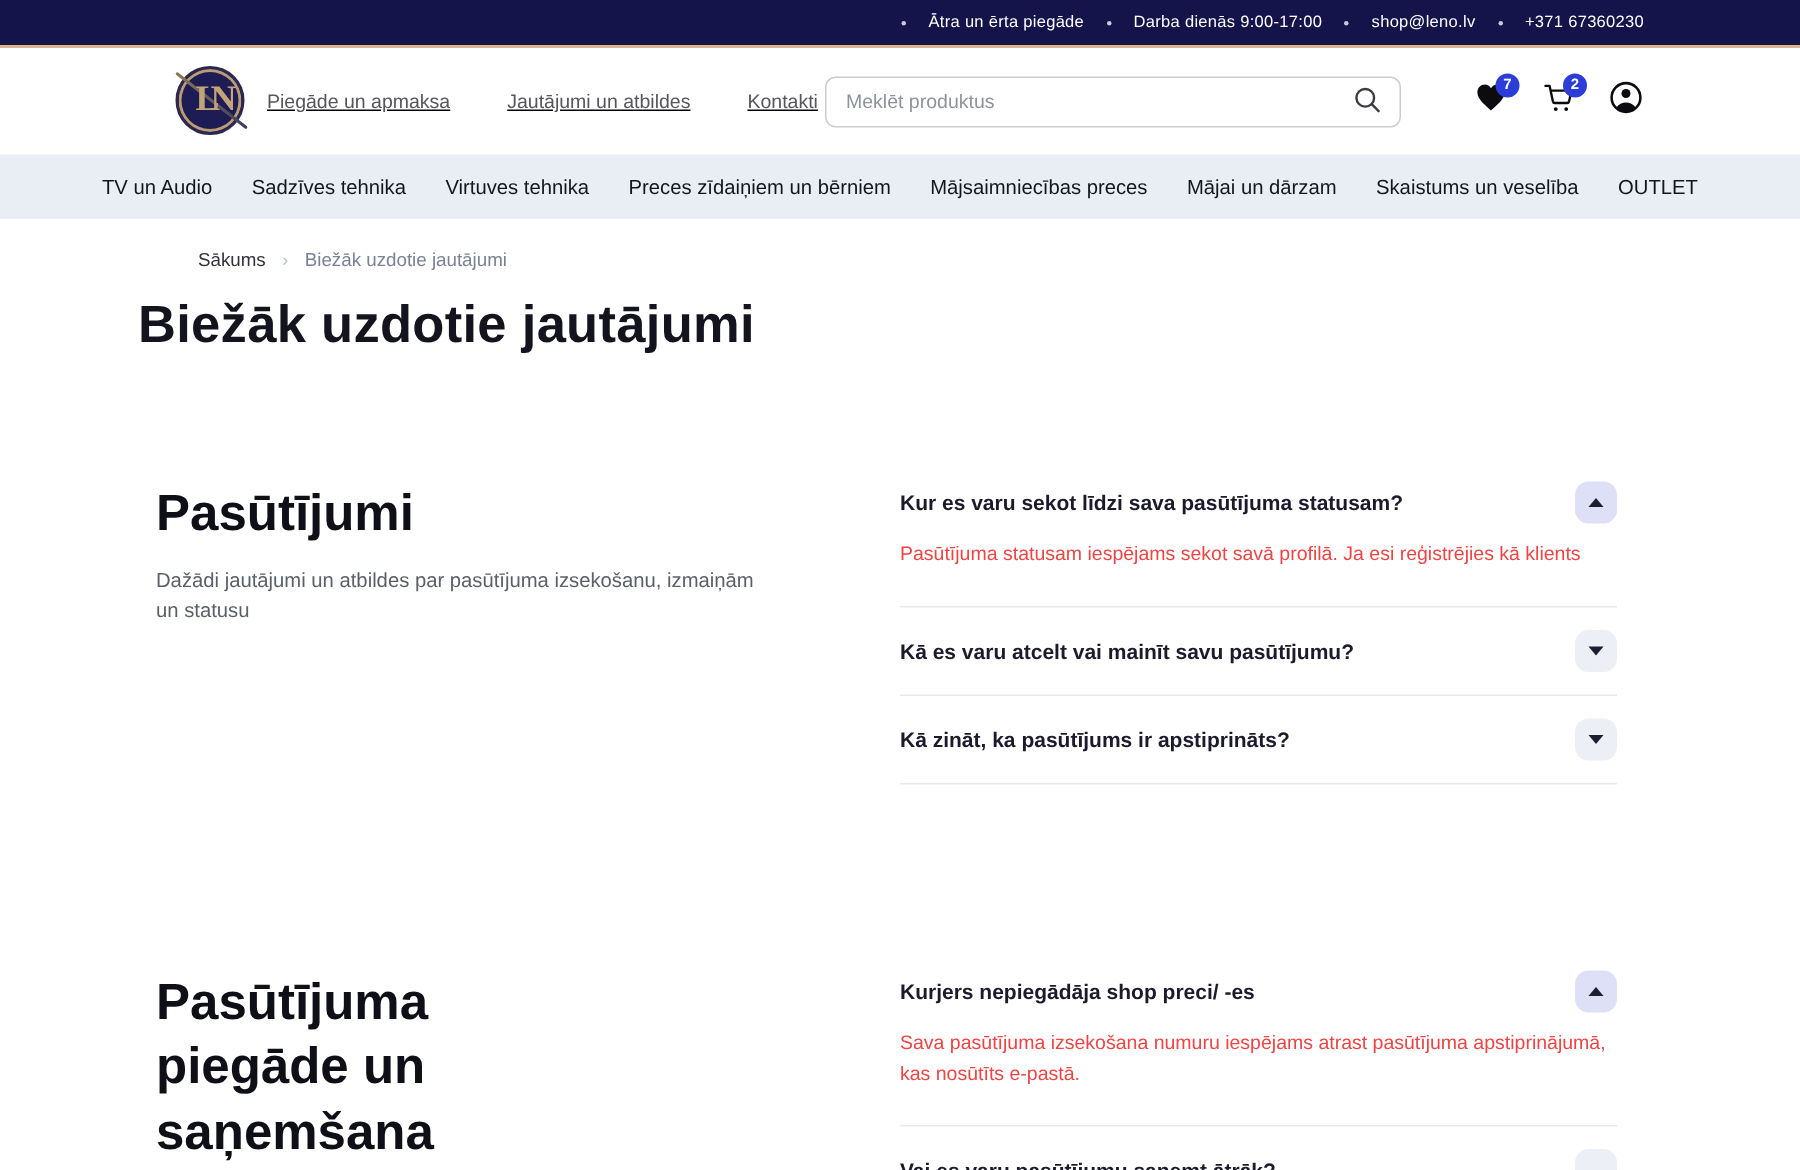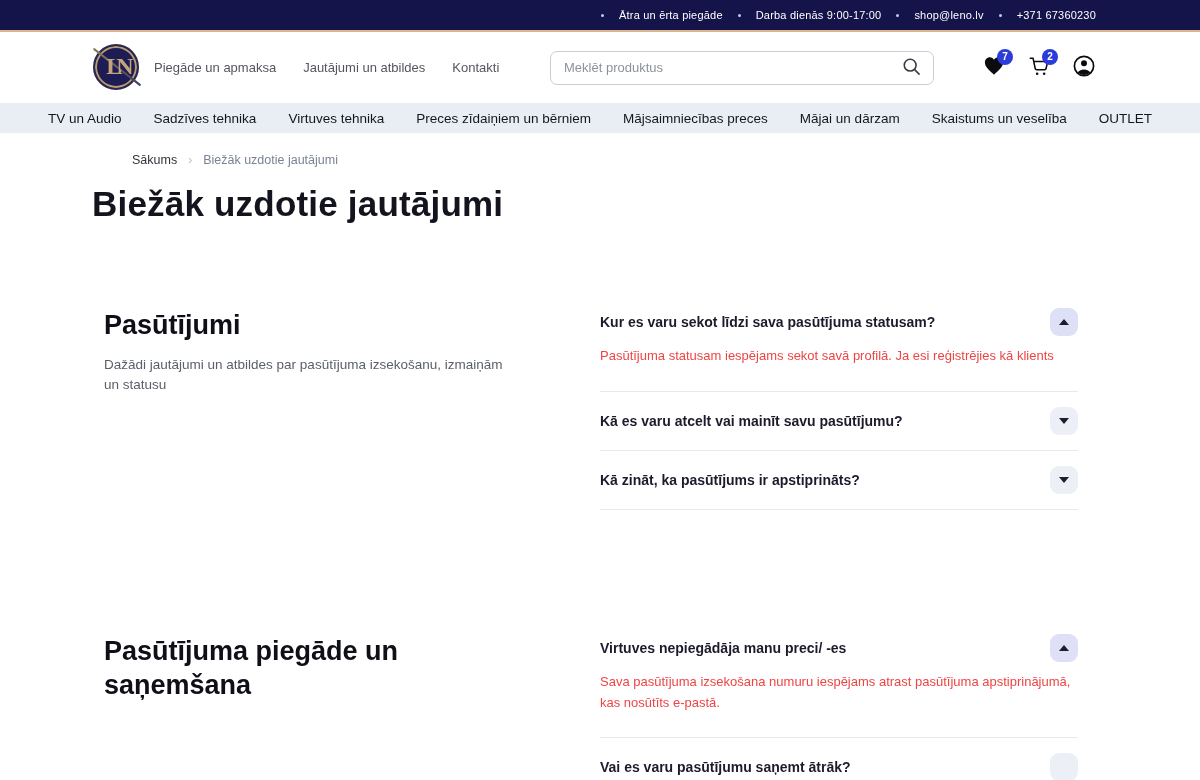--- a/index.html
+++ b/index.html
@@ -6,61 +6,61 @@
   html,body { width:1200px; height:780px; overflow:hidden; background:#fff;
     font-family:"Liberation Sans","DejaVu Sans",sans-serif; }
 
   
   .topbar { height:32px; background:#14134a; border-bottom:2px solid #dcb48e;
     display:flex; align-items:center; justify-content:flex-end; padding-right:104px; }
   .topbar-item { display:flex; align-items:center; color:#ffffff; font-size:11px; letter-spacing:.2px; }
   .tb-dot { width:3px; height:3px; border-radius:50%; background:#c9c9dd; margin:0 15px; }
 
   
-  .header { height:71px; display:flex; align-items:center; padding:0 104px 0 92px; background:#fff; }
+  .header { height:71px; display:flex; align-items:center; padding:0 104px 0 116px; background:#fff; }
   .logo { position:relative; width:50px; height:52px; flex:0 0 auto; cursor:pointer; }
   .logo-circle { position:absolute; top:2px; left:1px; width:46px; height:46px; border-radius:50%;
     background:#1d1c55; border:2px solid #2b2750; box-shadow: inset 0 0 0 2px #b99c72; }
   .logo-letters { position:absolute; top:50%; left:50%; transform:translate(-50%,-54%);
     font-family:"Liberation Serif","DejaVu Serif",serif; font-weight:bold; font-size:24px;
     color:#c3a478; letter-spacing:-6px; }
   .logo-swoosh { position:absolute; top:24px; left:-5px; width:60px; height:2px;
     background:linear-gradient(90deg,#8d7a55,#3d3a60); transform:rotate(38deg); border-radius:2px; }
-  .header-nav { display:flex; gap:27px; margin-left:12px; }
+  .header-nav { display:flex; gap:38px; margin-left:12px;text-decoration:underline; }
   .header-link { font-size:13px; color:#55555f; cursor:pointer; white-space:nowrap; }
   .search-wrap { margin-left:auto; width:384px; height:34px; border:1px solid #c9ccd4; border-radius:7px;
     display:flex; align-items:center; padding:0 10px 0 13px; background:#fff; }
   .search-input { flex:1; border:none; outline:none; font-size:13px; color:#33333d; background:transparent;
     font-family:"Liberation Sans","DejaVu Sans",sans-serif; }
   .search-input::placeholder { color:#8d929c; }
   .search-btn { background:none; border:none; cursor:pointer; display:flex; align-items:center; padding:2px; }
   .hicons { display:flex; align-items:center; gap:21px; margin-left:48px; }
   .hicon { position:relative; width:24px; height:24px; display:flex; align-items:center; justify-content:center; cursor:pointer; }
   .badge { position:absolute; top:-7px; right:-7px; min-width:16px; height:16px; border-radius:50%;
     background:#2b3cd9; color:#fff; font-size:10px; font-weight:bold;
     display:flex; align-items:center; justify-content:center; }
 
   
-  .catnav { height:30px; background:#e9eef5; display:flex; align-items:center;
-    justify-content:space-between; padding:0 48px; }
+  .catnav { height:43px; background:#e9eef5; display:flex; align-items:center;
+    justify-content:space-between; padding:0 68px; }
   .cat-link { font-size:13.5px; font-weight:500; color:#15151f; cursor:pointer; white-space:nowrap; }
 
   
   .main { padding:0 122px 0 92px; }
   .breadcrumb { margin-top:20px; display:flex; align-items:center; font-size:12.5px;margin-left:40px; }
   .bc-home { color:#33333d; cursor:pointer; }
   .bc-sep { color:#b9bdc6; margin:0 11px; font-size:12px; }
   .bc-current { color:#7a8293; }
   .page-title { margin-top:17px; font-size:35px; font-weight:600; color:#14141e; letter-spacing:.2px; }
 
   .section { display:flex; align-items:flex-start; }
   .section-1 { margin-top:84px; }
   .section-2 { margin-top:124px; }
   .section-left { width:436px; padding-left:12px; flex:0 0 auto; }
-  .section-heading { font-size:27px; font-weight:600; color:#0f0f17; line-height:1.28; max-width:310px; }
+  .section-heading { font-size:34px; font-weight:600; color:#0f0f17; line-height:1.28; max-width:310px; }
   .section-desc { margin-top:12px; font-size:13.5px; color:#5a5f68; line-height:1.55; max-width:405px; }
 
   .faq-list { margin-left:auto; width:478px; }
   .faq-item { border-bottom:1px solid #e7e9ee; padding:15px 0; }
   .faq-item.first { padding-top:0; }
   .faq-item.expanded { padding-bottom:24px; }
   .faq-q-row { display:flex; align-items:center; justify-content:space-between; cursor:pointer;gap:20px; }
   .faq-q { font-size:14px; font-weight:bold; color:#1b1b2c; padding-right:12px; }
   .faq-toggle { flex:0 0 auto; width:28px; height:28px; border:none; border-radius:9px; cursor:pointer;
     display:flex; align-items:center; justify-content:center; }
@@ -193,21 +193,21 @@
     </div>
   </section>
 
   <section class="section section-2">
     <div class="section-left">
       <h2 class="section-heading">Pasūtījuma piegāde un saņemšana</h2>
     </div>
     <div class="faq-list">
       <div class="faq-item first expanded">
         <div class="faq-q-row">
-          <span class="faq-q">Virtuves nepiegādāja manu preci/ -es</span>
+          <span class="faq-q">Kurjers nepiegādāja shop preci/ -es</span>
           <button class="faq-toggle open">
             <span class="tri-up"></span>
           </button>
         </div>
         <p class="faq-a">Sava pasūtījuma izsekošana numuru iespējams atrast pasūtījuma apstiprinājumā, kas nosūtīts e-pastā.</p>
       </div>
       <div class="faq-item">
         <div class="faq-q-row">
           <span class="faq-q">Vai es varu pasūtījumu saņemt ātrāk?</span>
           <button class="faq-toggle closed">

